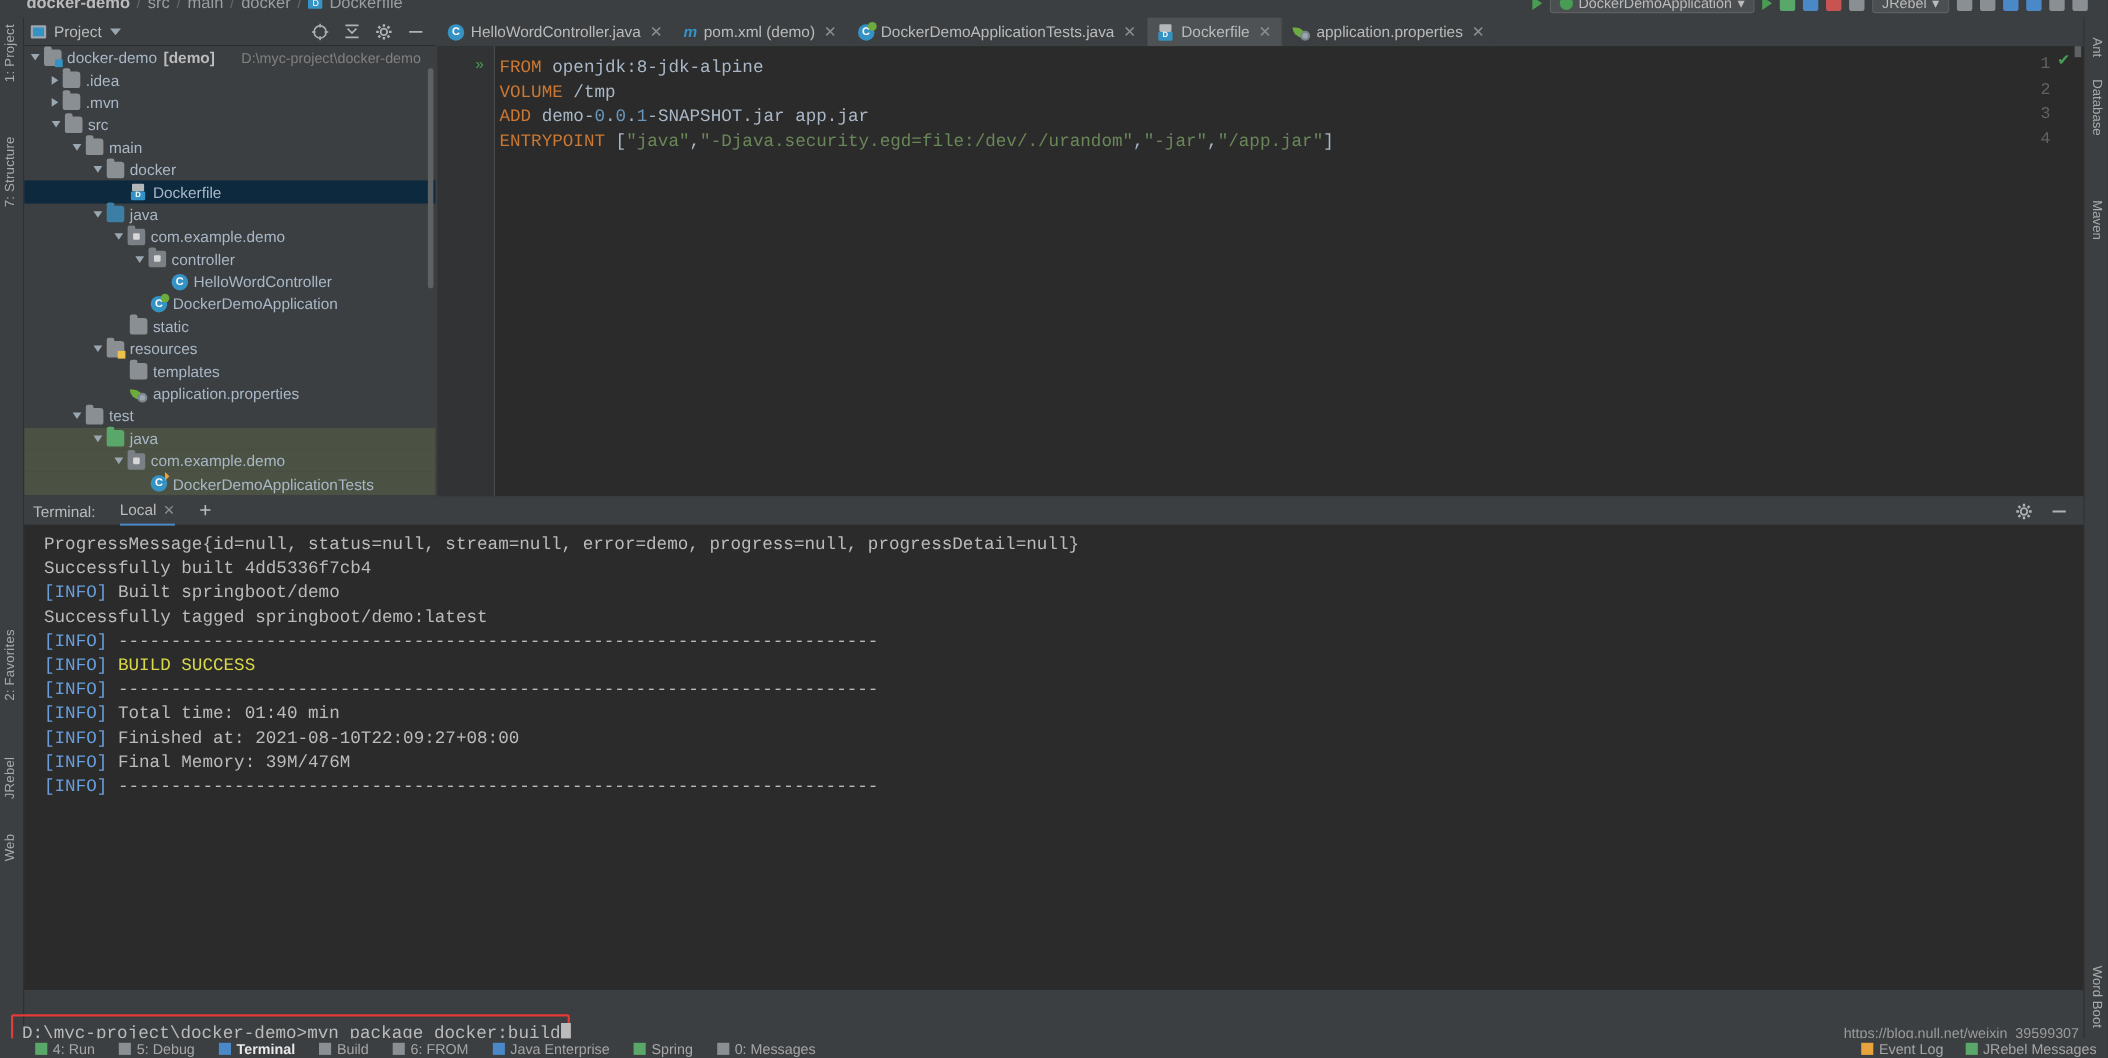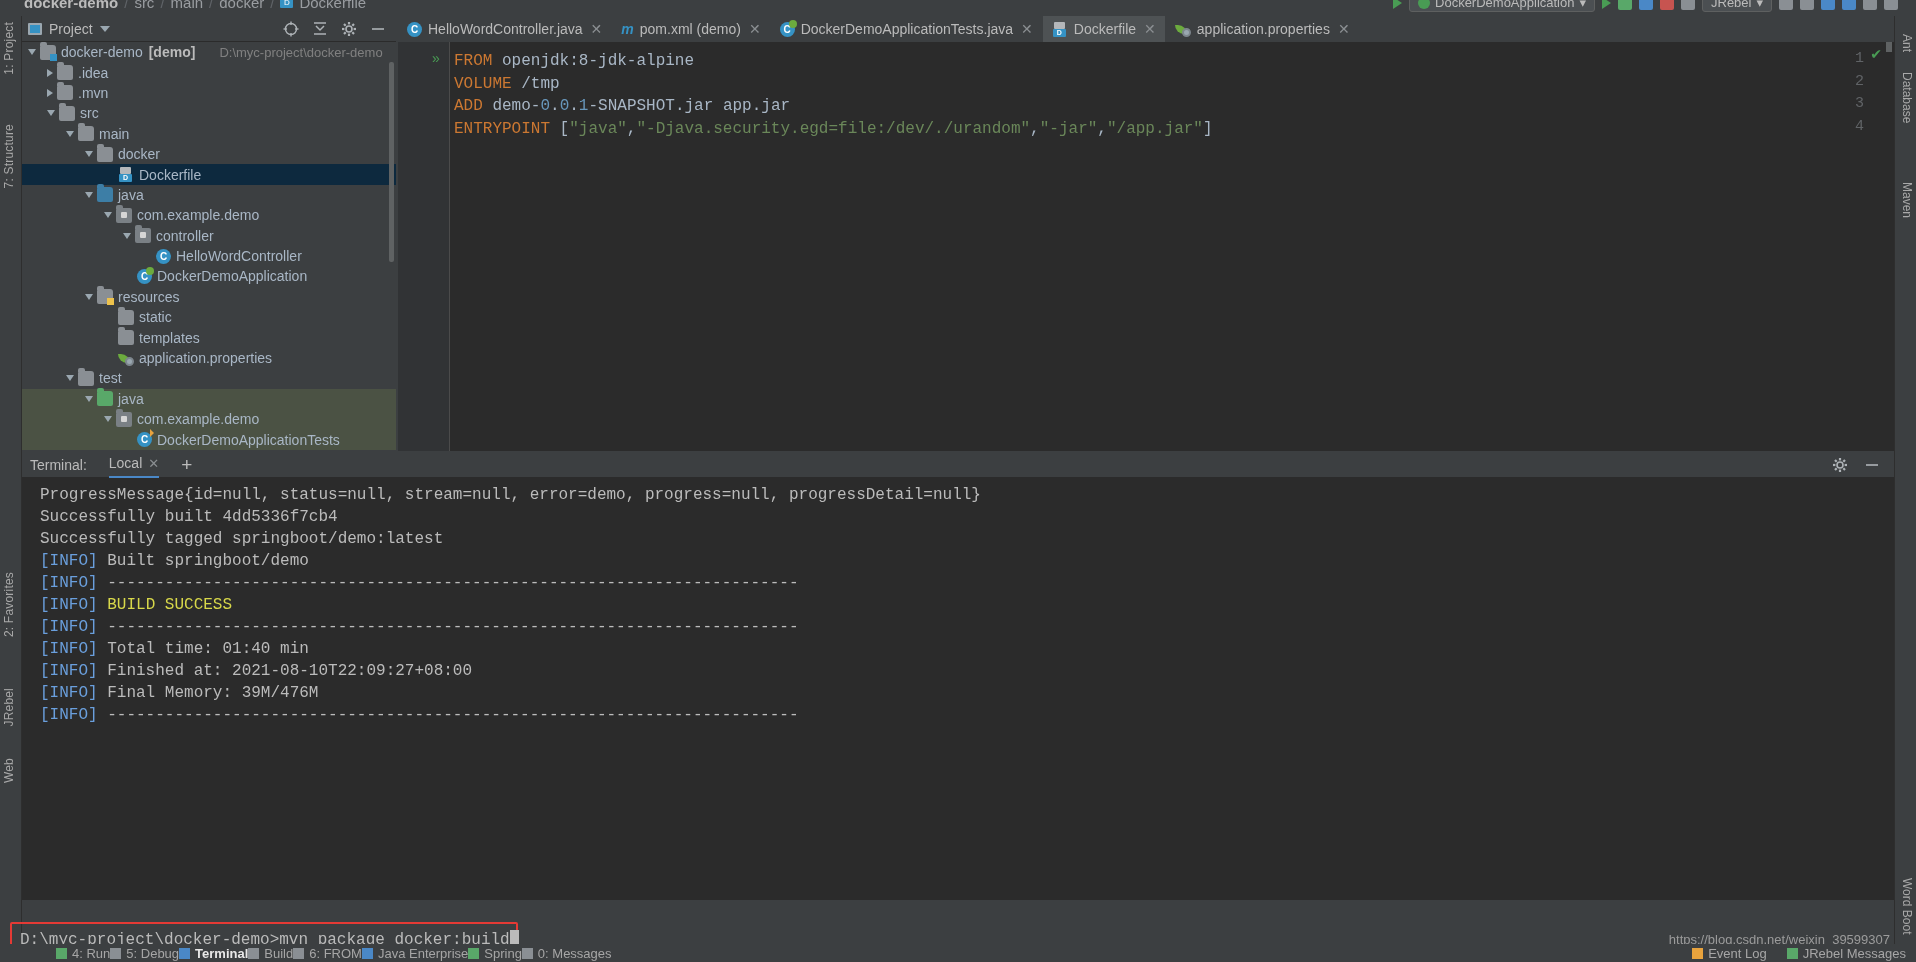--- a/index.html
+++ b/index.html
@@ -175,21 +175,21 @@
   }
   .caret-blk { display:inline-block; width:9px; height:17px; background:#bbbbbb; vertical-align:-3px; }
   .blogurl {
     position: absolute; right: 26px; top: 932px; font-size: 13px; color: #9b9b9b;
     font-family: "Liberation Sans", sans-serif;
   }
 
   
   .statusbar {
     position: absolute; left: 0; bottom: 0; width: 1916px; height: 18px;
-    background: #3c3f41; display: flex; align-items: center; padding-left: 56px;
+    background: #3c3f41; display: flex; align-items: center; gap: 22px; padding-left: 32px;
     font-size: 13px; color: #a6a6a6; overflow: hidden;
   }
   .sb-item { display:flex; align-items:center; gap:5px; white-space: nowrap;}
   .sb-item.active { color: #e8e8e8; font-weight: bold; position: relative;}
   .sb-item.active:before { content:""; position:absolute; left:-8px; right:-8px; top:-3px; bottom:-3px;
      background:#4e5254; z-index:-1;}
   .sb-right { margin-left: auto; display:flex; gap: 20px; padding-right: 10px; }
   .sb-ic { width:11px; height:11px; display:inline-block; }
   .sq-blue { background:#4a88c7; }
   .sq-green { background:#59a869; }
@@ -362,31 +362,31 @@
       <div class="trow" style="padding-left: 120px;">
         <span class="arrow none"></span>
         <span class="ic ic-class">C</span>
         <span class="tlabel">HelloWordController</span>
       </div>
       <div class="trow" style="padding-left: 101px;">
         <span class="arrow none"></span>
         <span class="ic ic-class spring">C</span>
         <span class="tlabel">DockerDemoApplication</span>
       </div>
+      <div class="trow" style="padding-left: 82px;">
+        <span class="arrow none"></span>
+        <span class="ic ic-folder"></span>
+        <span class="tlabel">static</span>
+      </div>
       <div class="trow" style="padding-left: 63px;">
         <span class="arrow down"></span>
         <span class="ic ic-folder">
           <span class="badge orange"></span>
         </span>
         <span class="tlabel">resources</span>
-      </div>
-      <div class="trow" style="padding-left: 82px;">
-        <span class="arrow none"></span>
-        <span class="ic ic-folder"></span>
-        <span class="tlabel">static</span>
       </div>
       <div class="trow" style="padding-left: 82px;">
         <span class="arrow none"></span>
         <span class="ic ic-folder"></span>
         <span class="tlabel">templates</span>
       </div>
       <div class="trow" style="padding-left: 82px;">
         <span class="arrow none"></span>
         <span class="ic ic-spring">
           <span class="leaf"></span>
@@ -492,33 +492,33 @@
         <svg width="16" height="16" viewBox="0 0 16 16">
             <line x1="2" y1="8" x2="14" y2="8" stroke="#aeb3b7" stroke-width="1.6"></line>
           </svg>
       </span>
     </span>
   </div>
 
   <div class="term-body" id="term-body">
       <div class="tline"><span>ProgressMessage{id=null, status=null, stream=null, error=demo, progress=null, progressDetail=null}</span></div>
       <div class="tline"><span>Successfully built 4dd5336f7cb4</span></div>
+      <div class="tline"><span class="c-info">[INFO]</span><span> Built springboot/demo</span></div>
       <div class="tline"><span>Successfully tagged springboot/demo:latest</span></div>
-      <div class="tline"><span class="c-info">[INFO]</span><span> Built springboot/demo</span></div>
       <div class="tline"><span class="c-info">[INFO]</span><span> ------------------------------------------------------------------------</span></div>
       <div class="tline"><span class="c-info">[INFO]</span><span> </span><span class="c-succ">BUILD SUCCESS</span></div>
       <div class="tline"><span class="c-info">[INFO]</span><span> ------------------------------------------------------------------------</span></div>
       <div class="tline"><span class="c-info">[INFO]</span><span> Total time: 01:40 min</span></div>
       <div class="tline"><span class="c-info">[INFO]</span><span> Finished at: 2021-08-10T22:09:27+08:00</span></div>
       <div class="tline"><span class="c-info">[INFO]</span><span> Final Memory: 39M/476M</span></div>
       <div class="tline"><span class="c-info">[INFO]</span><span> ------------------------------------------------------------------------</span></div>
     </div>
   <div class="prompt-box"></div>
   <div class="prompt-text"><span>D:\myc-project\docker-demo&gt;mvn package docker:build</span><span class="caret-blk"></span></div>
-  <div class="blogurl">https://blog.csdn.net/weixin_39599307</div>
+  <div class="blogurl">https://blog.null.net/weixin_39599307</div>
 
   <div class="statusbar" id="statusbar">
       <div class="sb-item">
         <span class="sb-ic sq-green"></span>
         <span>4: Run</span>
       </div>
       <div class="sb-item">
         <span class="sb-ic sq-grey"></span>
         <span>5: Debug</span>
       </div>

